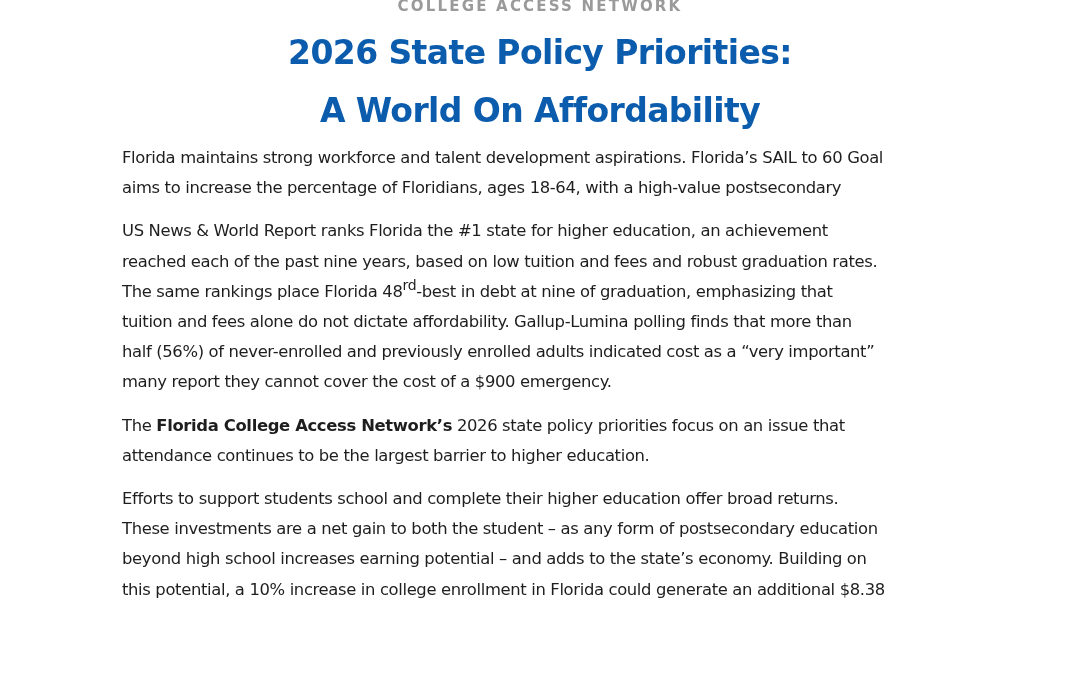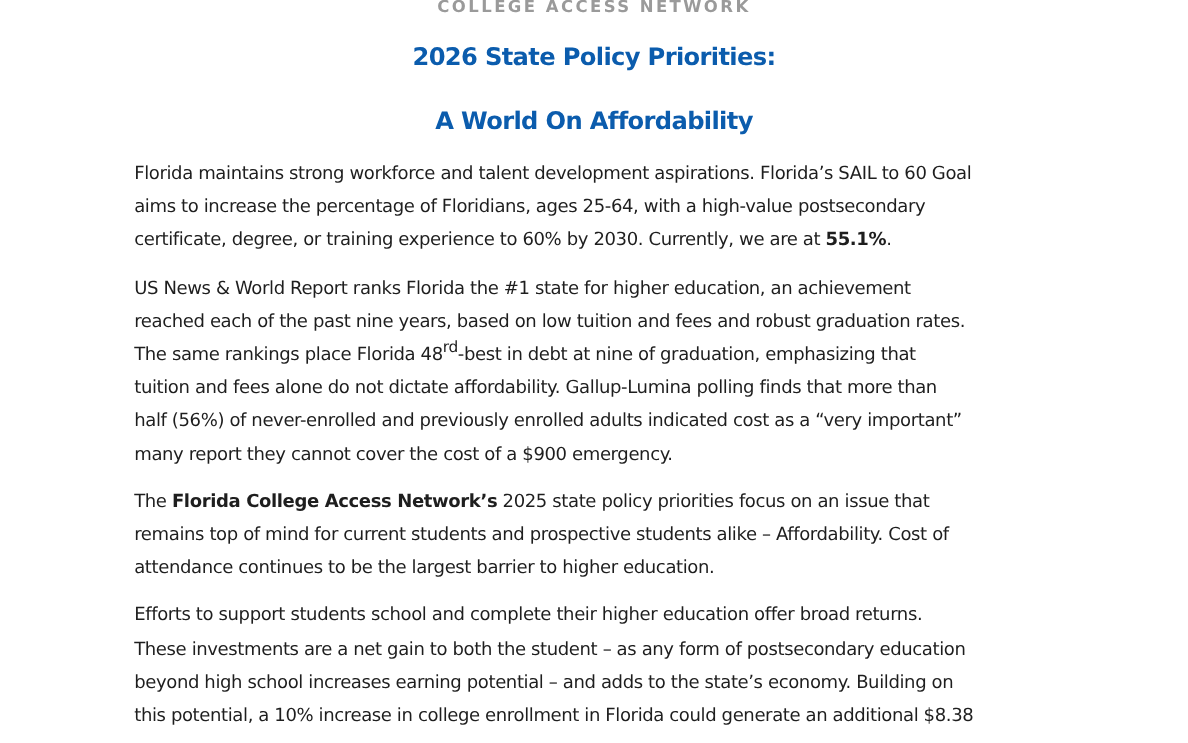--- a/index.html
+++ b/index.html
@@ -35,21 +35,21 @@
       line-height: 20px;
     }
     .title {
       position: absolute;
       left: 0;
       width: 1080px;
       text-align: center;
       font-family: "DejaVu Sans", sans-serif;
       font-weight: bold;
       color: #0b5cad;
-      font-size: 22px;
+      font-size: 33px;
       letter-spacing: -0.6px;
       line-height: 40px;
       margin: 0;
     }
     .title.line1 { top: 33px; }
     .title.line2 { top: 91px; }
     .body-text {
       position: absolute;
       left: 122px;
       width: 830px;
@@ -81,36 +81,34 @@
 
   <div class="org-header">COLLEGE ACCESS NETWORK</div>
 
   <h1 class="title line1">2026 State Policy Priorities:</h1>
   <h1 class="title line2">A World On Affordability</h1>
 
   <div class="body-text">
 
     <p>
       <span class="ln">Florida maintains strong workforce and talent development aspirations. Florida’s SAIL to 60 Goal</span>
-      <span class="ln">aims to increase the percentage of Floridians, ages 25-64, with a high-value postsecondary</span>
-      <span class="ln"><span>certificate, degree, or training experience to 60% by 2030. Currently, we are at </span><span class="bold">55.1%</span><span>.</span></span>
+      <span class="ln">aims to increase the percentage of Floridians, ages 18-64, with a high-value postsecondary</span>
     </p>
 
     <p>
       <span class="ln">US News &amp; World Report ranks Florida the #1 state for higher education, an achievement</span>
       <span class="ln">reached each of the past nine years, based on low tuition and fees and robust graduation rates.</span>
       <span class="ln"><span>The same rankings place Florida 48</span><sup class="sup">rd</sup><span>-best in debt at nine of graduation, emphasizing that</span></span>
       <span class="ln">tuition and fees alone do not dictate affordability. Gallup-Lumina polling finds that more than</span>
       <span class="ln">half (56%) of never-enrolled and previously enrolled adults indicated cost as a “very important”</span>
       <span class="ln">many report they cannot cover the cost of a $900 emergency.</span>
     </p>
 
     <p>
-      <span class="ln"><span>The </span><span class="bold">Florida College Access Network’s</span><span> 2025 state policy priorities focus on an issue that</span></span>
-      <span class="ln">remains top of mind for current students and prospective students alike – Affordability. Cost of</span>
+      <span class="ln"><span>The </span><span class="bold">Florida College Access Network’s</span><span> 2026 state policy priorities focus on an issue that</span></span>
       <span class="ln">attendance continues to be the largest barrier to higher education.</span>
     </p>
 
     <p>
       <span class="ln">Efforts to support students school and complete their higher education offer broad returns.</span>
       <span class="ln">These investments are a net gain to both the student – as any form of postsecondary education</span>
       <span class="ln">beyond high school increases earning potential – and adds to the state’s economy. Building on</span>
       <span class="ln">this potential, a 10% increase in college enrollment in Florida could generate an additional $8.38</span>
     </p>
 

